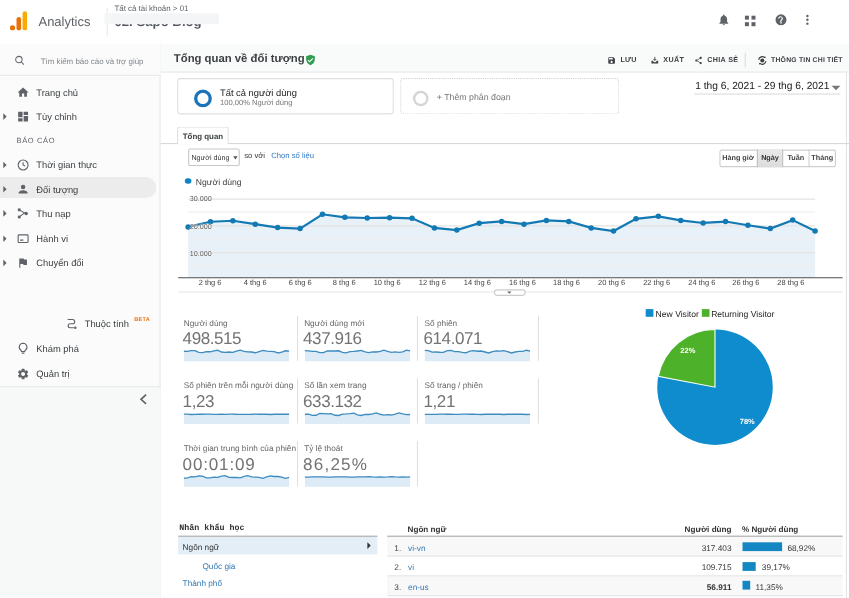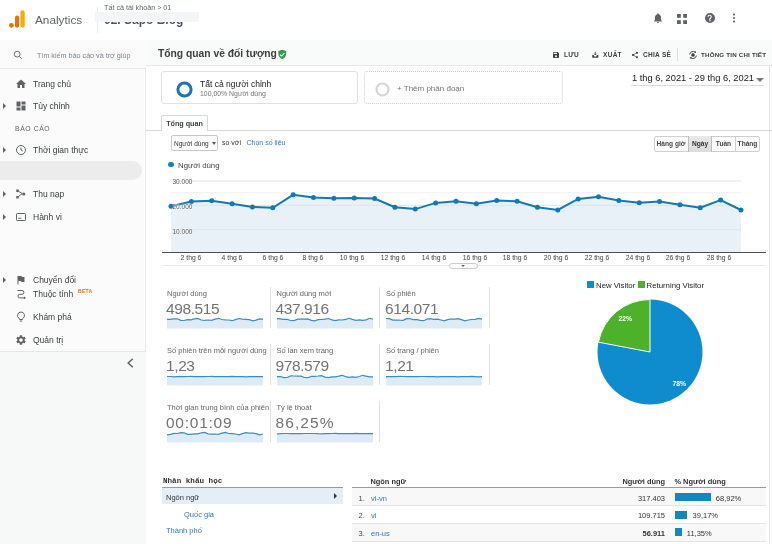--- a/index.html
+++ b/index.html
@@ -129,47 +129,55 @@
   <div class="abs" style="left:15px;top:124.5px;font-size:6.8px;color:#5f6368;letter-spacing:0.6px;">BÁO CÁO</div>
   <div class="abs sideitem" style="top:137.5px;">
     <div class="arr"></div>
     <svg class="ic" viewBox="0 0 24 24" fill="none" stroke="#5f6368" stroke-width="2">
         <circle cx="12" cy="12" r="9"></circle>
         <path d="M12 7v5l3.5 2"></path>
       </svg>
     <div class="txt">Thời gian thực</div>
   </div>
   <div class="abs selected" style="top:161px;"></div>
+  <div class="abs sideitem" style="top:159.5px;">
+    <div class="arr"></div>
+    <svg class="ic" viewBox="0 0 24 24" fill="#5f6368">
+        <circle cx="12" cy="8" r="4"></circle>
+        <path d="M12 14c-4 0-8 2-8 4v2h16v-2c0-2-4-4-8-4z"></path>
+      </svg>
+    <div class="txt">Đối tượng</div>
+  </div>
   <div class="abs sideitem" style="top:182px;">
     <div class="arr"></div>
     <svg class="ic" viewBox="0 0 24 24" fill="#5f6368">
         <rect x="2.5" y="3" width="5" height="5"></rect>
         <rect x="2.5" y="16" width="5" height="5"></rect>
         <path d="M6.5 6.5l8 4.5-8 6.5" fill="none" stroke="#5f6368" stroke-width="2"></path>
         <circle cx="17.5" cy="12" r="3.2"></circle>
       </svg>
     <div class="txt">Thu nạp</div>
   </div>
   <div class="abs sideitem" style="top:204.5px;">
     <div class="arr"></div>
     <svg class="ic" viewBox="0 0 24 24" fill="none" stroke="#5f6368" stroke-width="2">
         <rect x="3" y="5" width="18" height="14" rx="1.5"></rect>
         <path d="M6.5 14.5h6"></path>
       </svg>
     <div class="txt">Hành vi</div>
   </div>
-  <div class="abs sideitem" style="top:227px;margin-top:41px;">
+  <div class="abs sideitem" style="top:227px;">
     <div class="arr"></div>
     <svg class="ic" viewBox="0 0 24 24" fill="#5f6368">
         <path d="M5 3v18h2v-7h5l1 2h6V6h-5l-1-2H5z"></path>
       </svg>
     <div class="txt">Chuyển đổi</div>
   </div>
 
-  <div class="abs sideitem" style="top:282px;">
+  <div class="abs sideitem" style="top:282px;margin-left:44px;">
     <svg class="ic" viewBox="0 0 24 24" fill="none" stroke="#5f6368" stroke-width="2">
         <path d="M5 5h9a3.8 3.8 0 010 7.6H9.5a3.6 3.6 0 000 7.2H17"></path>
         <circle cx="19" cy="19.8" r="2.2" fill="#5f6368" stroke="none"></circle>
       </svg>
     <div class="txt">Thuộc tính</div>
     <div style="position:absolute;left:78px;top:6px;font-size:5px;color:#e8710a;font-weight:bold;letter-spacing:0.3px;">BETA</div>
   </div>
   <div class="abs sideitem" style="top:305px;">
     <svg class="ic" viewBox="0 0 24 24" fill="none" stroke="#5f6368" stroke-width="2">
         <path d="M12 2a7 7 0 00-4 12.7c.6.5 1 1.6 1 2.3h6c0-.7.4-1.8 1-2.3A7 7 0 0012 2z"></path>
@@ -188,21 +196,21 @@
   <svg class="abs" style="left:127px;top:358px" width="7" height="10" viewBox="0 0 7 10">
       <polyline points="5.8,0.8 1.2,5 5.8,9.2" fill="none" stroke="#5f6368" stroke-width="1.5"></polyline>
     </svg>
 
   <div class="abs" style="left:769px;top:66px;width:1px;height:478px;background:#e3e3e3;"></div>
 
   <div class="abs" style="left:161px;top:71px;width:197px;height:33px;border:1px solid #e0e0e0;border-radius:3px;background:#fff;"></div>
   <svg class="abs" style="left:176px;top:81px" width="17" height="17" viewBox="0 0 17 17">
       <circle cx="8.5" cy="8.5" r="6.6" fill="none" stroke="#1b74b9" stroke-width="3"></circle>
     </svg>
-  <div class="abs" style="left:200px;top:78.5px;font-size:8.5px;color:#202124;">Tất cả người chỉnh</div>
+  <div class="abs" style="left:200px;top:78.5px;font-size:8.5px;color:#202124;">Tất cả người dùng</div>
   <div class="abs" style="left:200px;top:89.5px;font-size:6.9px;color:#757575;">100,00% Người dùng</div>
   <div class="abs" style="left:364px;top:71px;width:199px;height:33px;border:1px dotted #cfcfcf;border-radius:3px;background:#fff;"></div>
   <svg class="abs" style="left:375px;top:82px" width="15" height="15" viewBox="0 0 15 15">
       <circle cx="7.5" cy="7.5" r="6" fill="none" stroke="#d5d5d5" stroke-width="2.2"></circle>
     </svg>
   <div class="abs" style="left:397px;top:84px;font-size:8px;color:#757575;">+ Thêm phân đoạn</div>
 
   <div class="abs" style="left:632px;top:72.5px;font-size:9.3px;color:#202124;">1 thg 6, 2021 - 29 thg 6, 2021</div>
   <div class="abs" style="left:756px;top:77.5px;width:0;height:0;border-top:4.5px solid #777;border-left:4.5px solid transparent;border-right:4.5px solid transparent;"></div>
   <div class="abs" style="left:631px;top:85px;width:133px;height:1px;background:#dcdcdc;"></div>
@@ -310,21 +318,21 @@
         <path d="M0,11.5 L0.0,1.5 L3.4,1.7 L6.9,3.1 L10.3,3.0 L13.7,3.2 L17.1,3.3 L20.6,1.7 L24.0,1.6 L27.4,2.7 L30.9,2.6 L34.3,3.3 L37.7,3.7 L41.1,2.2 L44.6,1.7 L48.0,2.3 L51.4,2.1 L54.9,3.0 L58.3,3.9 L61.7,2.6 L65.1,2.0 L68.6,2.2 L72.0,1.7 L75.4,2.6 L78.9,3.9 L82.3,3.0 L85.7,2.5 L89.1,2.4 L92.6,1.4 L96.0,2.2 L96,11.5 Z" fill="#dcebf6"></path>
         <polyline points="0.0,1.5 3.4,1.7 6.9,3.1 10.3,3.0 13.7,3.2 17.1,3.3 20.6,1.7 24.0,1.6 27.4,2.7 30.9,2.6 34.3,3.3 37.7,3.7 41.1,2.2 44.6,1.7 48.0,2.3 51.4,2.1 54.9,3.0 58.3,3.9 61.7,2.6 65.1,2.0 68.6,2.2 72.0,1.7 75.4,2.6 78.9,3.9 82.3,3.0 85.7,2.5 89.1,2.4 92.6,1.4 96.0,2.2" fill="none" stroke="#3d8cbf" stroke-width="1.2"></polyline>
       </svg>
       <div class="abs mlabel" style="left:167px;top:346px;">Số phiên trên mỗi người dùng</div>
       <div class="abs mnum" style="left:166px;top:357px;">1,23</div>
       <svg class="abs" style="left:167px;top:374px" width="96" height="11.5">
         <path d="M0,11.5 L0.0,2.5 L3.4,2.5 L6.9,2.8 L10.3,2.7 L13.7,2.6 L17.1,2.6 L20.6,2.5 L24.0,2.4 L27.4,2.7 L30.9,2.7 L34.3,2.6 L37.7,2.7 L41.1,2.5 L44.6,2.4 L48.0,2.6 L51.4,2.7 L54.9,2.7 L58.3,2.7 L61.7,2.6 L65.1,2.4 L68.6,2.6 L72.0,2.6 L75.4,2.6 L78.9,2.8 L82.3,2.6 L85.7,2.5 L89.1,2.6 L92.6,2.5 L96.0,2.6 L96,11.5 Z" fill="#dcebf6"></path>
         <polyline points="0.0,2.5 3.4,2.5 6.9,2.8 10.3,2.7 13.7,2.6 17.1,2.6 20.6,2.5 24.0,2.4 27.4,2.7 30.9,2.7 34.3,2.6 37.7,2.7 41.1,2.5 44.6,2.4 48.0,2.6 51.4,2.7 54.9,2.7 58.3,2.7 61.7,2.6 65.1,2.4 68.6,2.6 72.0,2.6 75.4,2.6 78.9,2.8 82.3,2.6 85.7,2.5 89.1,2.6 92.6,2.5 96.0,2.6" fill="none" stroke="#3d8cbf" stroke-width="1.2"></polyline>
       </svg>
       <div class="abs mlabel" style="left:276.5px;top:346px;">Số lần xem trang</div>
-      <div class="abs mnum" style="left:275.5px;top:357px;">978.579</div>
+      <div class="abs mnum" style="left:275.5px;top:357px;">633.132</div>
       <svg class="abs" style="left:276.5px;top:374px" width="96" height="11.5">
         <path d="M0,11.5 L0.0,2.6 L3.4,2.5 L6.9,3.6 L10.3,3.5 L13.7,1.9 L17.1,2.0 L20.6,2.2 L24.0,2.1 L27.4,3.5 L30.9,3.7 L34.3,2.4 L37.7,2.3 L41.1,2.0 L44.6,1.6 L48.0,3.1 L51.4,3.7 L54.9,2.8 L58.3,2.8 L61.7,2.2 L65.1,1.3 L68.6,2.6 L72.0,3.4 L75.4,2.9 L78.9,3.3 L82.3,2.5 L85.7,1.3 L89.1,2.2 L92.6,2.9 L96.0,2.8 L96,11.5 Z" fill="#dcebf6"></path>
         <polyline points="0.0,2.6 3.4,2.5 6.9,3.6 10.3,3.5 13.7,1.9 17.1,2.0 20.6,2.2 24.0,2.1 27.4,3.5 30.9,3.7 34.3,2.4 37.7,2.3 41.1,2.0 44.6,1.6 48.0,3.1 51.4,3.7 54.9,2.8 58.3,2.8 61.7,2.2 65.1,1.3 68.6,2.6 72.0,3.4 75.4,2.9 78.9,3.3 82.3,2.5 85.7,1.3 89.1,2.2 92.6,2.9 96.0,2.8" fill="none" stroke="#3d8cbf" stroke-width="1.2"></polyline>
       </svg>
       <div class="abs mlabel" style="left:386px;top:346px;">Số trang / phiên</div>
       <div class="abs mnum" style="left:385px;top:357px;">1,21</div>
       <svg class="abs" style="left:386px;top:374px" width="96" height="11.5">
         <path d="M0,11.5 L0.0,2.7 L3.4,2.7 L6.9,2.7 L10.3,2.7 L13.7,2.4 L17.1,2.5 L20.6,2.6 L24.0,2.6 L27.4,2.7 L30.9,2.7 L34.3,2.5 L37.7,2.5 L41.1,2.6 L44.6,2.6 L48.0,2.7 L51.4,2.8 L54.9,2.6 L58.3,2.5 L61.7,2.6 L65.1,2.5 L68.6,2.6 L72.0,2.8 L75.4,2.6 L78.9,2.6 L82.3,2.6 L85.7,2.4 L89.1,2.6 L92.6,2.8 L96.0,2.7 L96,11.5 Z" fill="#dcebf6"></path>
         <polyline points="0.0,2.7 3.4,2.7 6.9,2.7 10.3,2.7 13.7,2.4 17.1,2.5 20.6,2.6 24.0,2.6 27.4,2.7 30.9,2.7 34.3,2.5 37.7,2.5 41.1,2.6 44.6,2.6 48.0,2.7 51.4,2.8 54.9,2.6 58.3,2.5 61.7,2.6 65.1,2.5 68.6,2.6 72.0,2.8 75.4,2.6 78.9,2.6 82.3,2.6 85.7,2.4 89.1,2.6 92.6,2.8 96.0,2.7" fill="none" stroke="#3d8cbf" stroke-width="1.2"></polyline>
       </svg>

